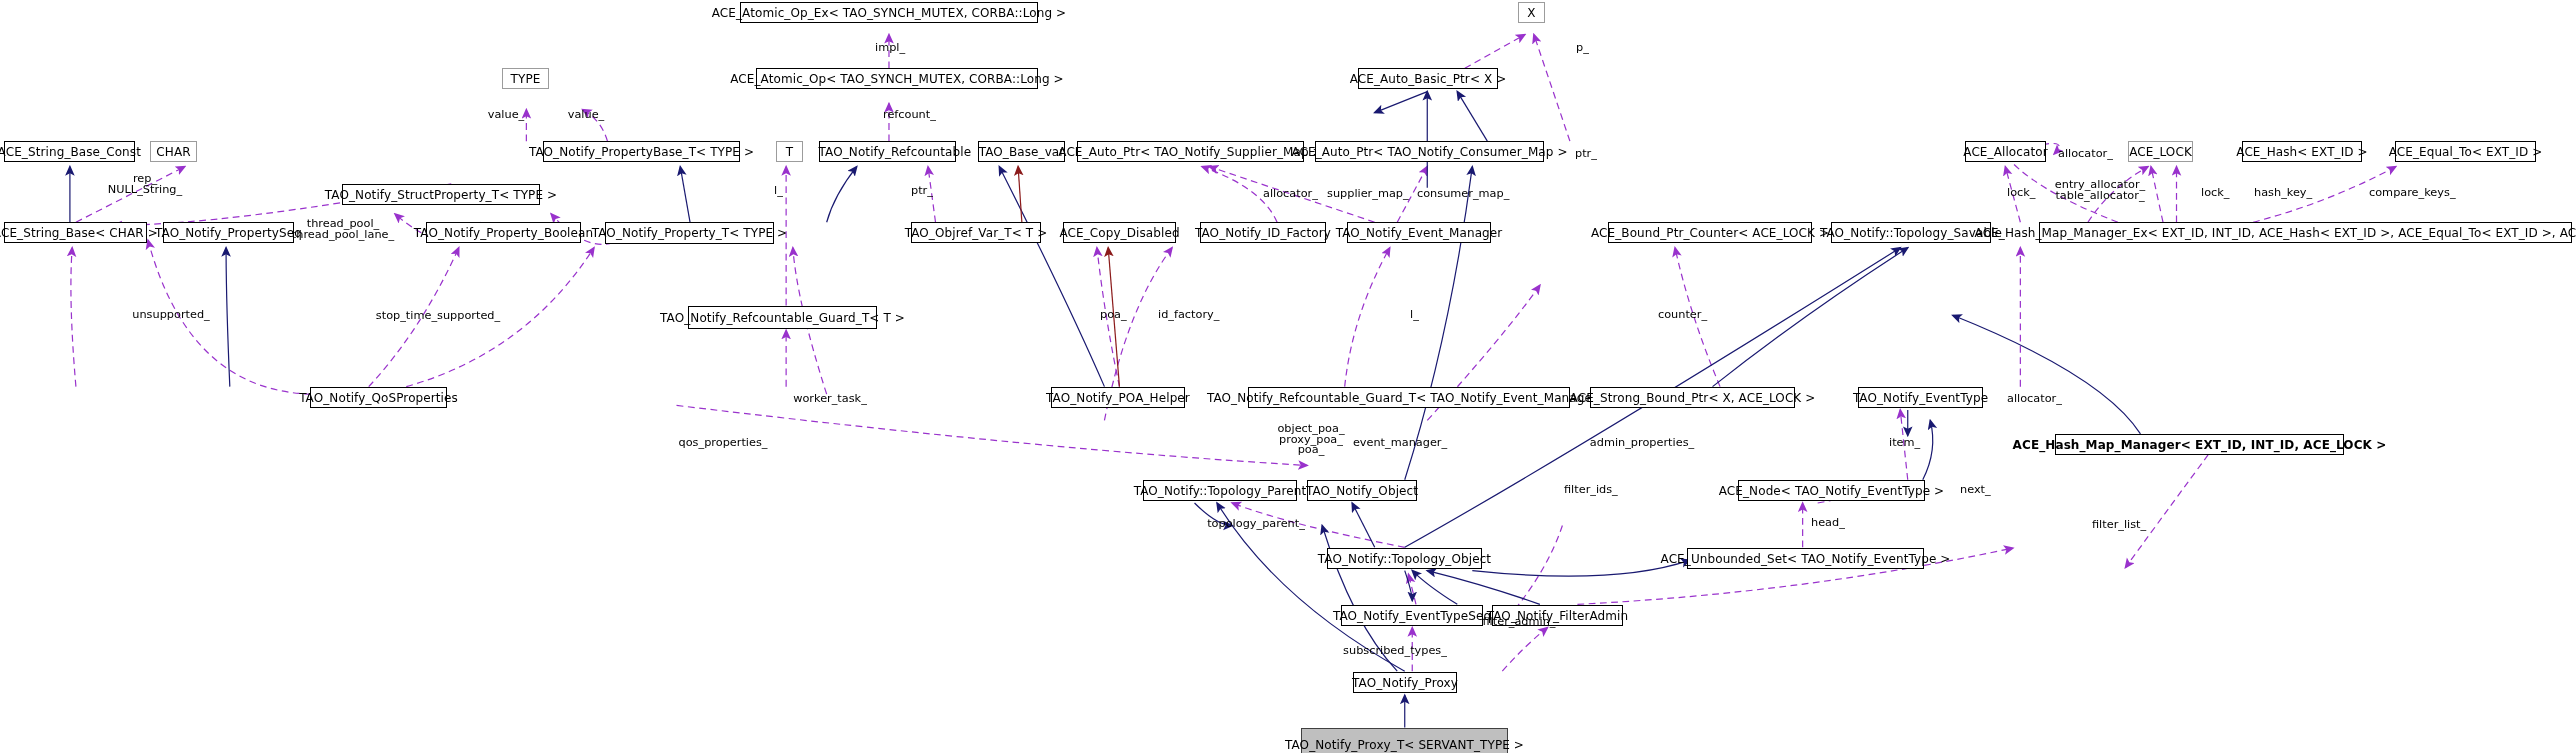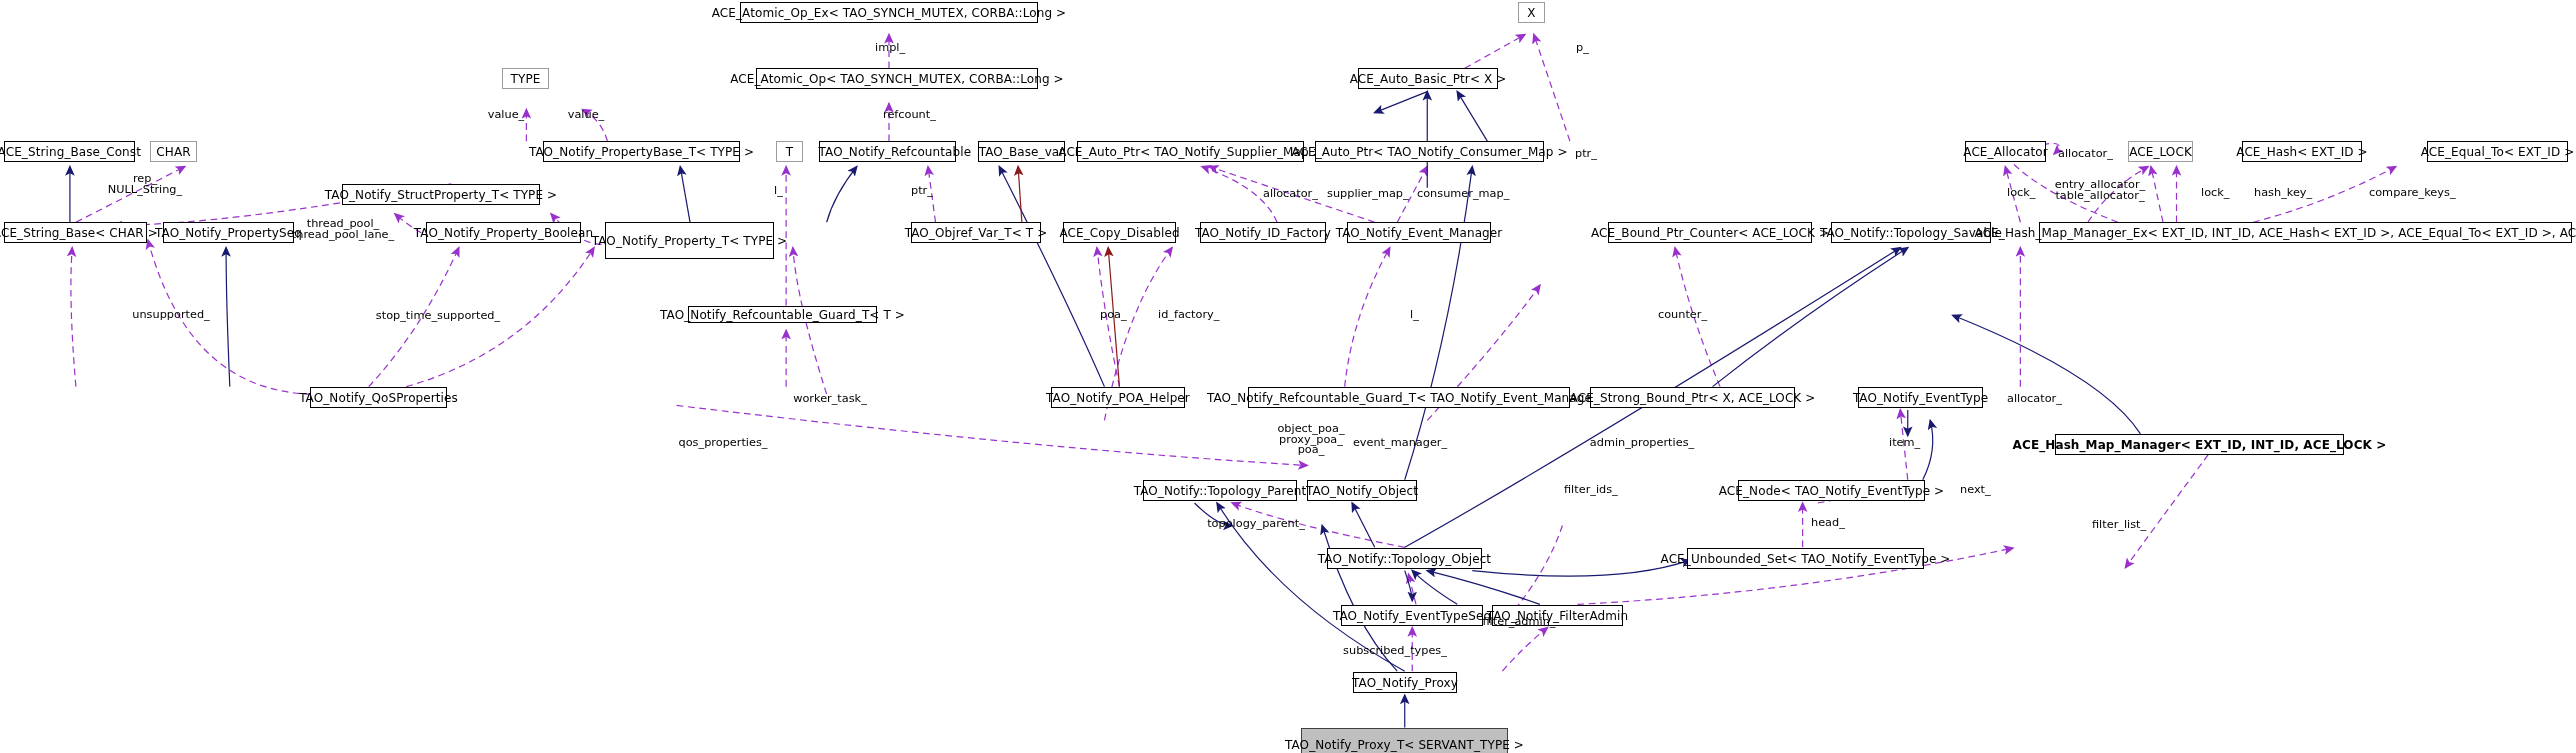--- a/index.html
+++ b/index.html
@@ -165,34 +165,34 @@
     <div class="node tpl" style="left: 150px; top: 141px; width: 47px; height: 21px;">CHAR</div>
     <div class="node tpl" style="left: 776px; top: 141px; width: 27px; height: 21px;">T</div>
     <div class="node" style="left: 543px; top: 141px; width: 197px; height: 21px;">TAO_Notify_PropertyBase_T&lt; TYPE &gt;</div>
     <div class="node" style="left: 819px; top: 141px; width: 137px; height: 21px; padding-left: 20px;">TAO_Notify_Refcountable</div>
     <div class="node" style="left: 978px; top: 141px; width: 87px; height: 21px;">TAO_Base_var</div>
     <div class="node" style="left: 1077px; top: 141px; width: 227px; height: 21px;">ACE_Auto_Ptr&lt; TAO_Notify_Supplier_Map &gt;</div>
     <div class="node" style="left: 1315px; top: 141px; width: 229px; height: 21px;">ACE_Auto_Ptr&lt; TAO_Notify_Consumer_Map &gt;</div>
     <div class="node" style="left: 1965px; top: 141px; width: 81px; height: 21px;">ACE_Allocator</div>
     <div class="node tpl" style="left: 2128px; top: 141px; width: 65px; height: 21px;">ACE_LOCK</div>
     <div class="node" style="left: 2242px; top: 141px; width: 120px; height: 21px;">ACE_Hash&lt; EXT_ID &gt;</div>
-    <div class="node" style="left: 2395px; top: 141px; width: 141px; height: 21px; margin-left: 32px;">ACE_Equal_To&lt; EXT_ID &gt;</div>
+    <div class="node" style="left: 2395px; top: 141px; width: 141px; height: 21px;">ACE_Equal_To&lt; EXT_ID &gt;</div>
     <div class="node" style="left: 342px; top: 184px; width: 198px; height: 21px;">TAO_Notify_StructProperty_T&lt; TYPE &gt;</div>
     <div class="node" style="left: 3.8px; top: 222px; width: 143px; height: 21px;">ACE_String_Base&lt; CHAR &gt;</div>
     <div class="node" style="left: 163px; top: 222px; width: 131px; height: 21px;">TAO_Notify_PropertySeq</div>
     <div class="node" style="left: 426px; top: 222px; width: 155px; height: 21px;">TAO_Notify_Property_Boolean</div>
-    <div class="node" style="left: 605px; top: 222px; width: 169px; height: 37px;">TAO_Notify_Property_T&lt; TYPE &gt;</div>
+    <div class="node" style="left: 605px; top: 222px; width: 169px; height: 22px;">TAO_Notify_Property_T&lt; TYPE &gt;</div>
     <div class="node" style="left: 911px; top: 222px; width: 130px; height: 21px;">TAO_Objref_Var_T&lt; T &gt;</div>
     <div class="node" style="left: 1063px; top: 222px; width: 113px; height: 21px;">ACE_Copy_Disabled</div>
     <div class="node" style="left: 1200px; top: 222px; width: 126px; height: 21px;">TAO_Notify_ID_Factory</div>
     <div class="node" style="left: 1347px; top: 222px; width: 144px; height: 21px;">TAO_Notify_Event_Manager</div>
     <div class="node" style="left: 1608px; top: 222px; width: 204px; height: 21px;">ACE_Bound_Ptr_Counter&lt; ACE_LOCK &gt;</div>
     <div class="node" style="left: 1831px; top: 222px; width: 160px; height: 21px;">TAO_Notify::Topology_Savable</div>
     <div class="node" style="left: 2039px; top: 222px; width: 533px; height: 21px;">ACE_Hash_Map_Manager_Ex&lt; EXT_ID, INT_ID, ACE_Hash&lt; EXT_ID &gt;, ACE_Equal_To&lt; EXT_ID &gt;, ACE_LOCK &gt;</div>
-    <div class="node" style="left: 688px; top: 306px; width: 189px; height: 17px;">TAO_Notify_Refcountable_Guard_T&lt; T &gt;</div>
+    <div class="node" style="left: 688px; top: 306px; width: 189px; height: 23px;">TAO_Notify_Refcountable_Guard_T&lt; T &gt;</div>
     <div class="node" style="left: 310px; top: 387px; width: 137px; height: 21px;">TAO_Notify_QoSProperties</div>
     <div class="node" style="left: 1051px; top: 387px; width: 134px; height: 21px;">TAO_Notify_POA_Helper</div>
     <div class="node" style="left: 1248px; top: 387px; width: 322px; height: 21px;">TAO_Notify_Refcountable_Guard_T&lt; TAO_Notify_Event_Manager &gt;</div>
     <div class="node" style="left: 1590px; top: 387px; width: 205px; height: 21px;">ACE_Strong_Bound_Ptr&lt; X, ACE_LOCK &gt;</div>
     <div class="node" style="left: 1858px; top: 387px; width: 125px; height: 21px;">TAO_Notify_EventType</div>
     <div class="node" style="left: 2055px; top: 434px; width: 289px; height: 21px; font-weight: bold;">ACE_Hash_Map_Manager&lt; EXT_ID, INT_ID, ACE_LOCK &gt;</div>
     <div class="node" style="left: 1143px; top: 480px; width: 154px; height: 21px;">TAO_Notify::Topology_Parent</div>
     <div class="node" style="left: 1307px; top: 480px; width: 110px; height: 21px;">TAO_Notify_Object</div>
     <div class="node" style="left: 1738px; top: 480px; width: 187px; height: 21px;">ACE_Node&lt; TAO_Notify_EventType &gt;</div>
     <div class="node" style="left: 1327px; top: 548px; width: 155px; height: 21px;">TAO_Notify::Topology_Object</div>

